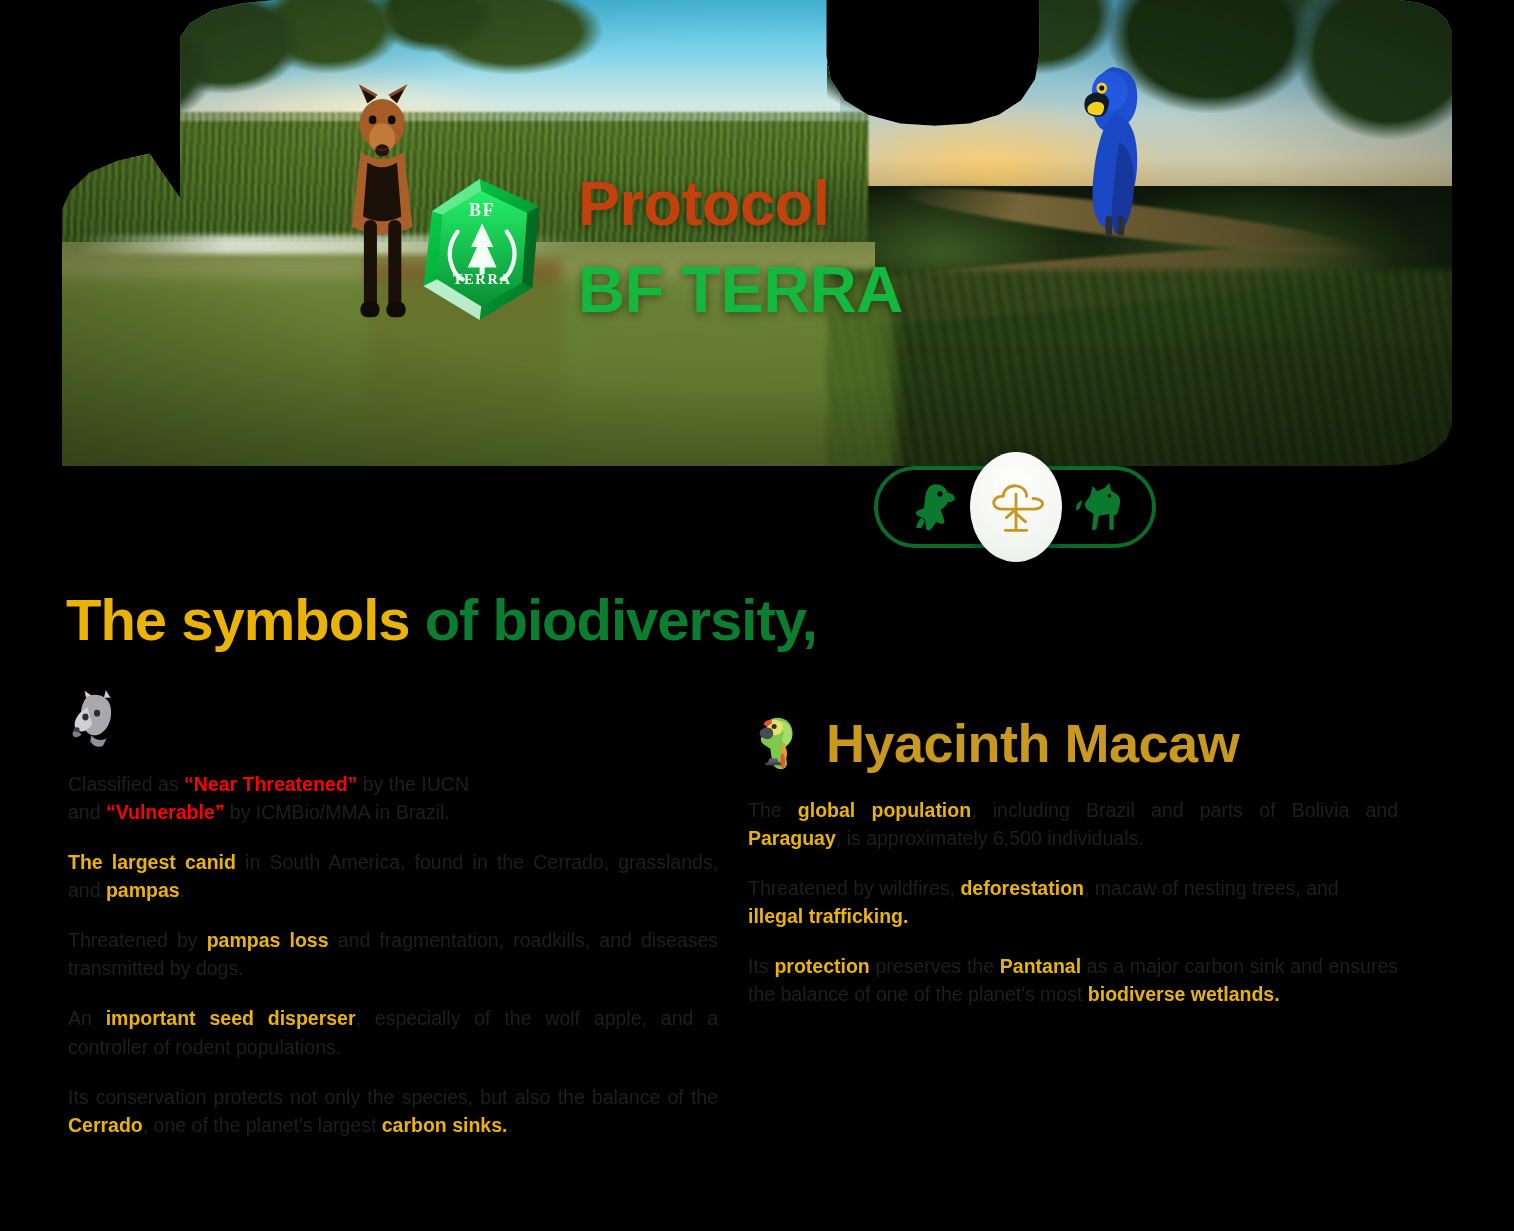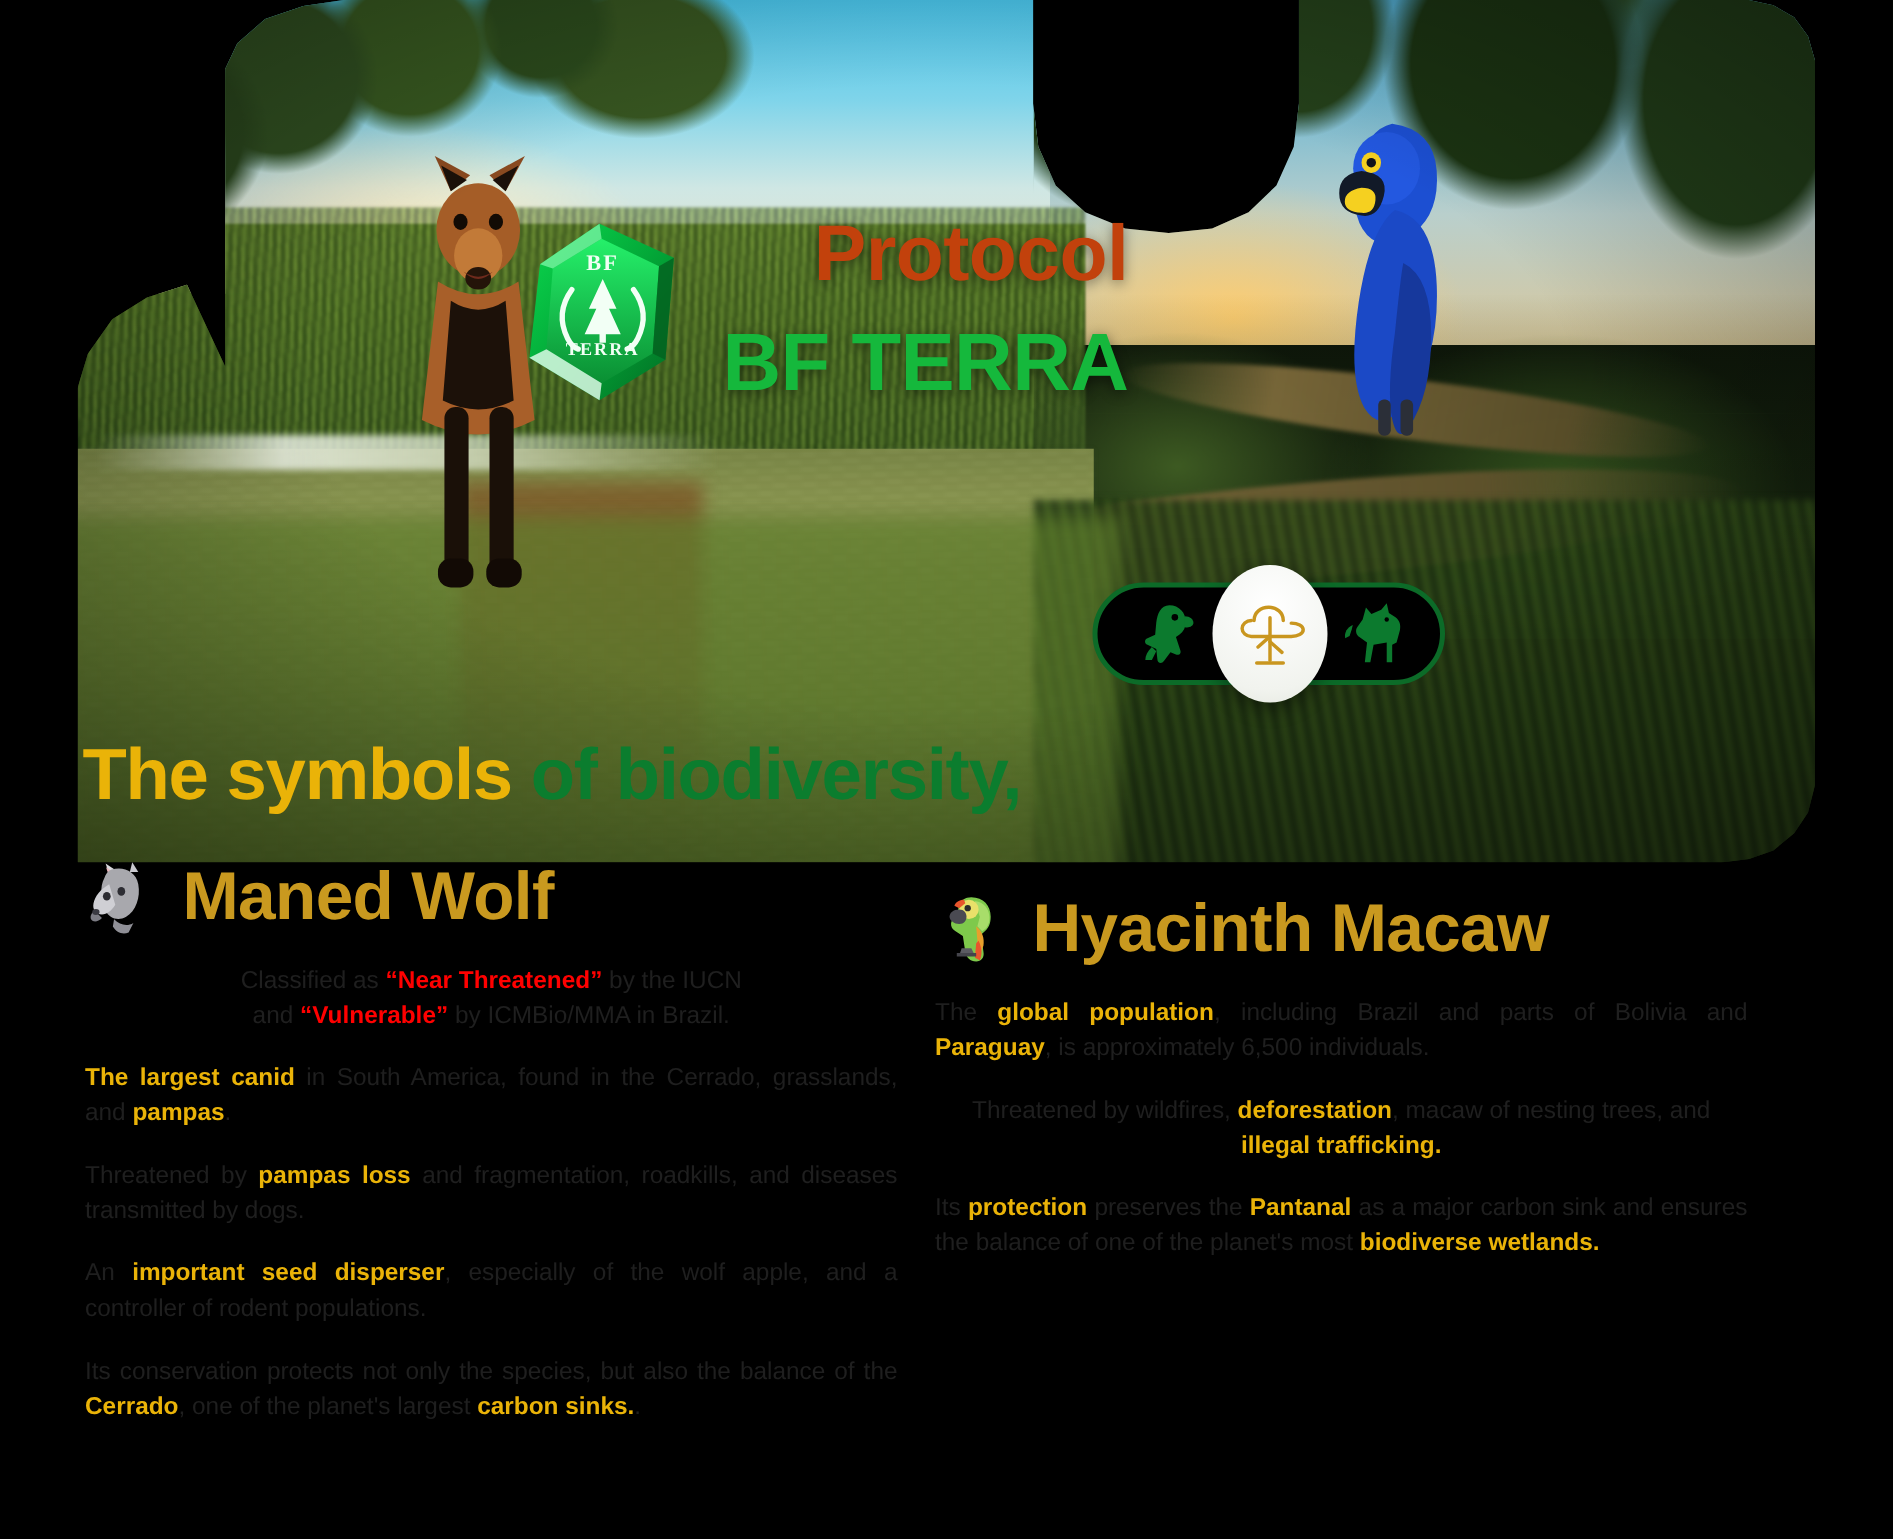--- a/index.html
+++ b/index.html
@@ -19,22 +19,21 @@
     height: 1231px;
     background: #000000;
   }
 
   
   .hero-wrap {
     position: absolute;
     left: 62px;
     top: 0px;
     width: 1390px;
-    height: 690px;
-    text-align: right;
+    height: 466px;
   }
 
   .hero-photo {
     position: absolute;
     inset: 0;
     overflow: hidden;
     
     -webkit-clip-path: polygon(
         0% 100%, 0% 45%, 0.6% 41%, 2.0% 37%, 4.0% 34.5%, 6.3% 33%, 8.5% 42.5%,
         8.5% 8%, 9.2% 5%, 10.8% 2.2%, 13.0% 0.7%, 15.3% 0%,
@@ -245,21 +244,21 @@
 
   .para {
     color: #1f1f1f;
     font-size: 19.5px;
     line-height: 1.44;
     text-align: justify;
     margin-bottom: 22px;
   }
   .para b { font-weight: 700; color: #eab308; }
   .para .red { color: #ff0000; font-weight: 700; }
-  .para.nojust { text-align: center; }
+  .para.nojust { text-align: left; }
 </style>
 </head>
 <body>
 
 <div id="page">
 
   <div class="hero-wrap">
     <div class="hero-photo">
       <div class="photo-canvas">
         <div class="sky-l"></div>
@@ -398,21 +397,20 @@
           <path d="M37 12l2-8 5 8z" fill="#c9c9cf"></path>
           <path d="M22 10c9-3 20 1 22 12 2 11-2 22-10 27-7 4-14 1-17-5-4-8-5-20-1-27 1-3 3-6 6-7z" fill="#a8a8ad"></path>
           <path d="M20 22c-7 4-12 10-13 16-1 5 2 9 7 9 4 0 8-3 11-8z" fill="#cfcfd4"></path>
           <ellipse cx="18" cy="32" rx="3.2" ry="3.6" fill="#2d2d33"></ellipse>
           <ellipse cx="30" cy="28" rx="3.2" ry="3.6" fill="#2d2d33"></ellipse>
           <path d="M8 44c-3 2-4 5-3 7 2 3 6 2 9-1z" fill="#7c7c84"></path>
           <ellipse cx="9" cy="45" rx="3" ry="2.4" fill="#3a3a42"></ellipse>
           <path d="M24 51c5 5 11 6 16 3l-4 8c-5 2-10 0-13-5z" fill="#8f8f96"></path>
         </svg>
       </span>
-      <span class="sp-title">Maned Wolf</span>
     </div>
     <div>
         <div class="para nojust"><span>Classified as </span><span class="red">“Near Threatened”</span><span> by the IUCN</span><br><span>and </span><span class="red">“Vulnerable”</span><span> by ICMBio/MMA in Brazil.</span></div>
         <div class="para"><b>The largest canid</b><span> in South America, found in the Cerrado, grasslands, and </span><b>pampas</b><span>.</span></div>
         <div class="para"><span>Threatened by </span><b>pampas loss</b><span> and fragmentation, roadkills, and diseases transmitted by dogs.</span></div>
         <div class="para"><span>An </span><b>important seed disperser</b><span>, especially of the wolf apple, and a controller of rodent populations.</span></div>
         <div class="para"><span>Its conservation protects not only the species, but also the balance of the </span><b>Cerrado</b><span>, one of the planet's largest </span><b>carbon sinks.</b><span>.</span></div>
       </div>
   </div>
 

